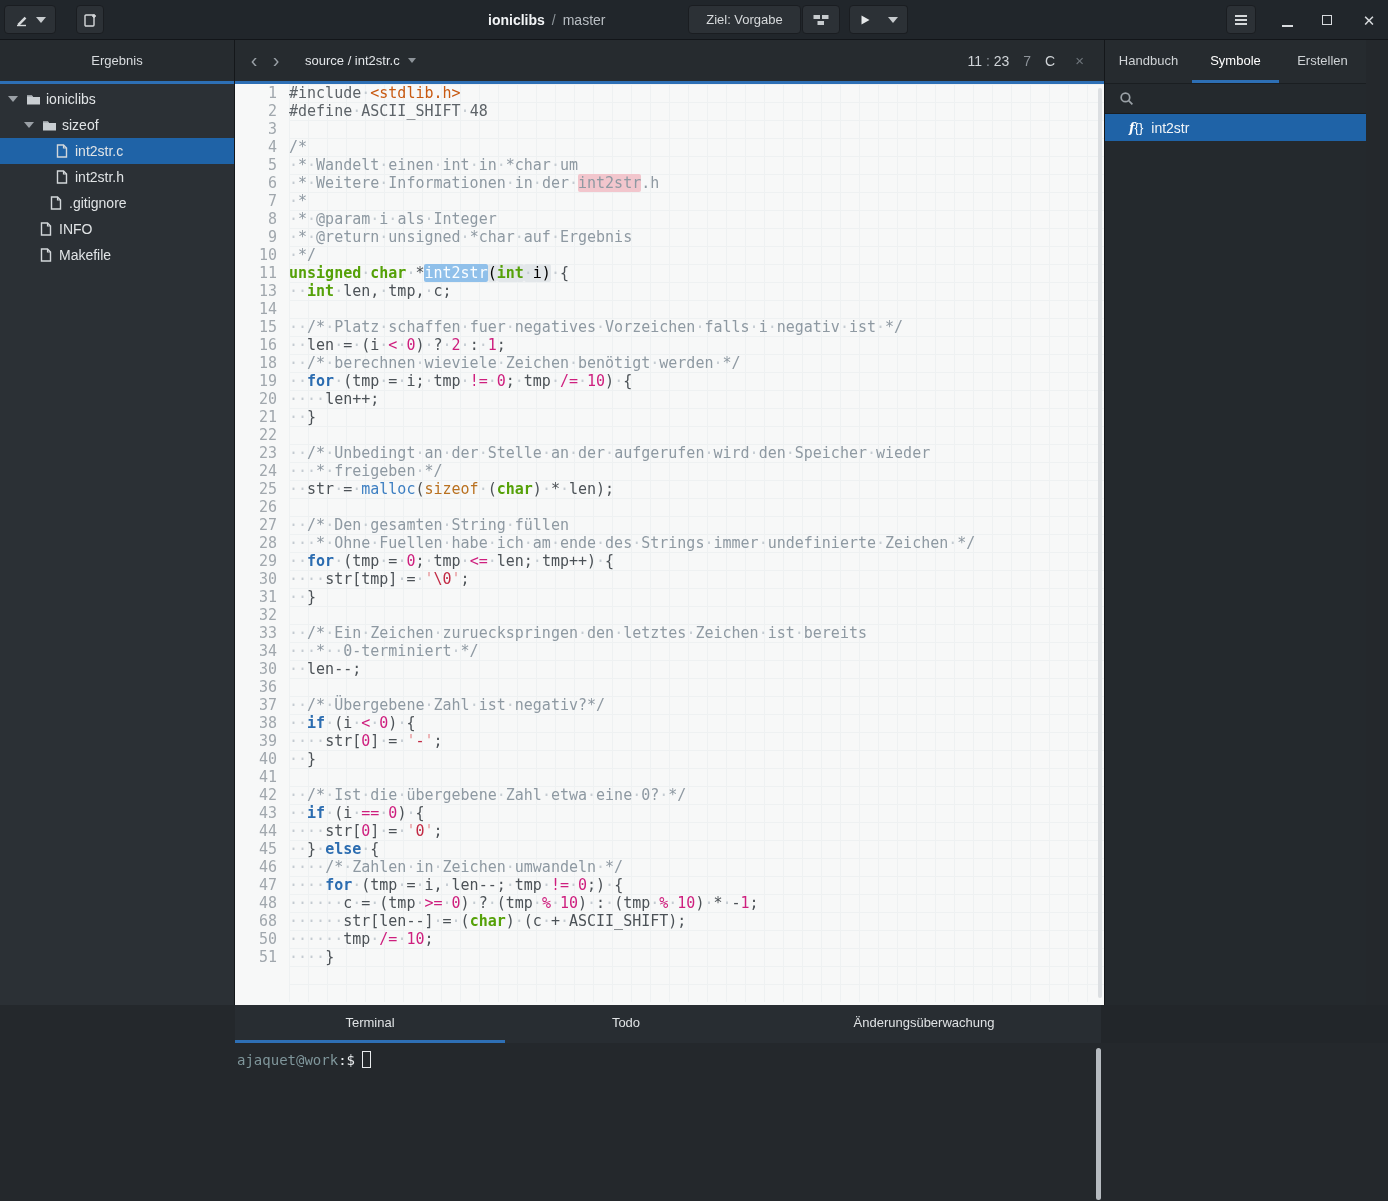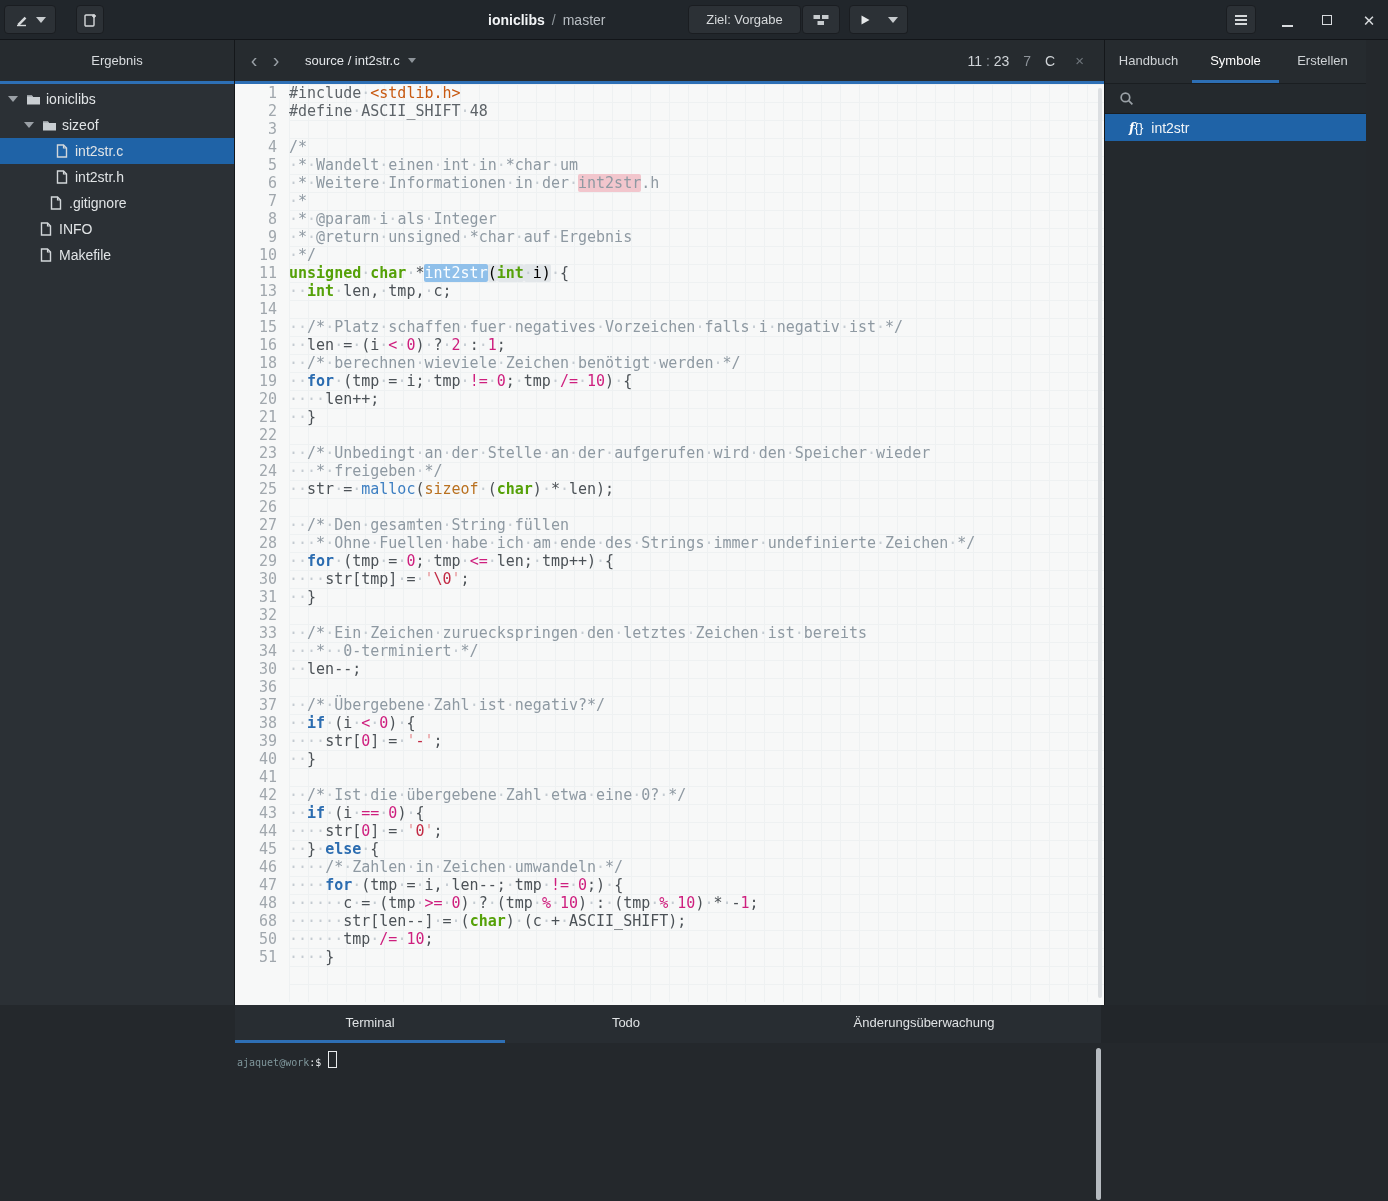--- a/index.html
+++ b/index.html
@@ -127,21 +127,21 @@
            background:#282d32; display:flex; }
   .btab { display:flex; align-items:center; justify-content:center; color:#dfe2e4;
           font-size:13px; border-bottom:3px solid transparent; }
   .btab:nth-child(1){ width:270px; }
   .btab:nth-child(2){ width:242px; }
   .btab:nth-child(3){ width:354px; }
   .btab.active { border-bottom-color:#2e6fb5; }
   .btabs-rightfill { position:absolute; left:1101px; top:0; width:287px; height:38px;
                      background:#22262a; }
   .terminal { position:absolute; left:235px; top:38px; width:866px; height:158px;
-              font-family:"DejaVu Sans Mono", monospace; font-size:10px;
+              font-family:"DejaVu Sans Mono", monospace; font-size:14px;
               padding:8px 0 0 2px; color:#e8ebed; }
   .term-user { color:#7f969b; }
   .term-cursor { display:inline-block; width:9px; height:17px;
                  border:1.5px solid #e8ebed; vertical-align:text-bottom;
                  margin-left:7px; }
   .term-scrollbar { position:absolute; left:1096px; top:43px; width:5px; height:152px;
                     background:#b6bbc0; border-radius:3px; }
 </style>
 </head>
 <body>

